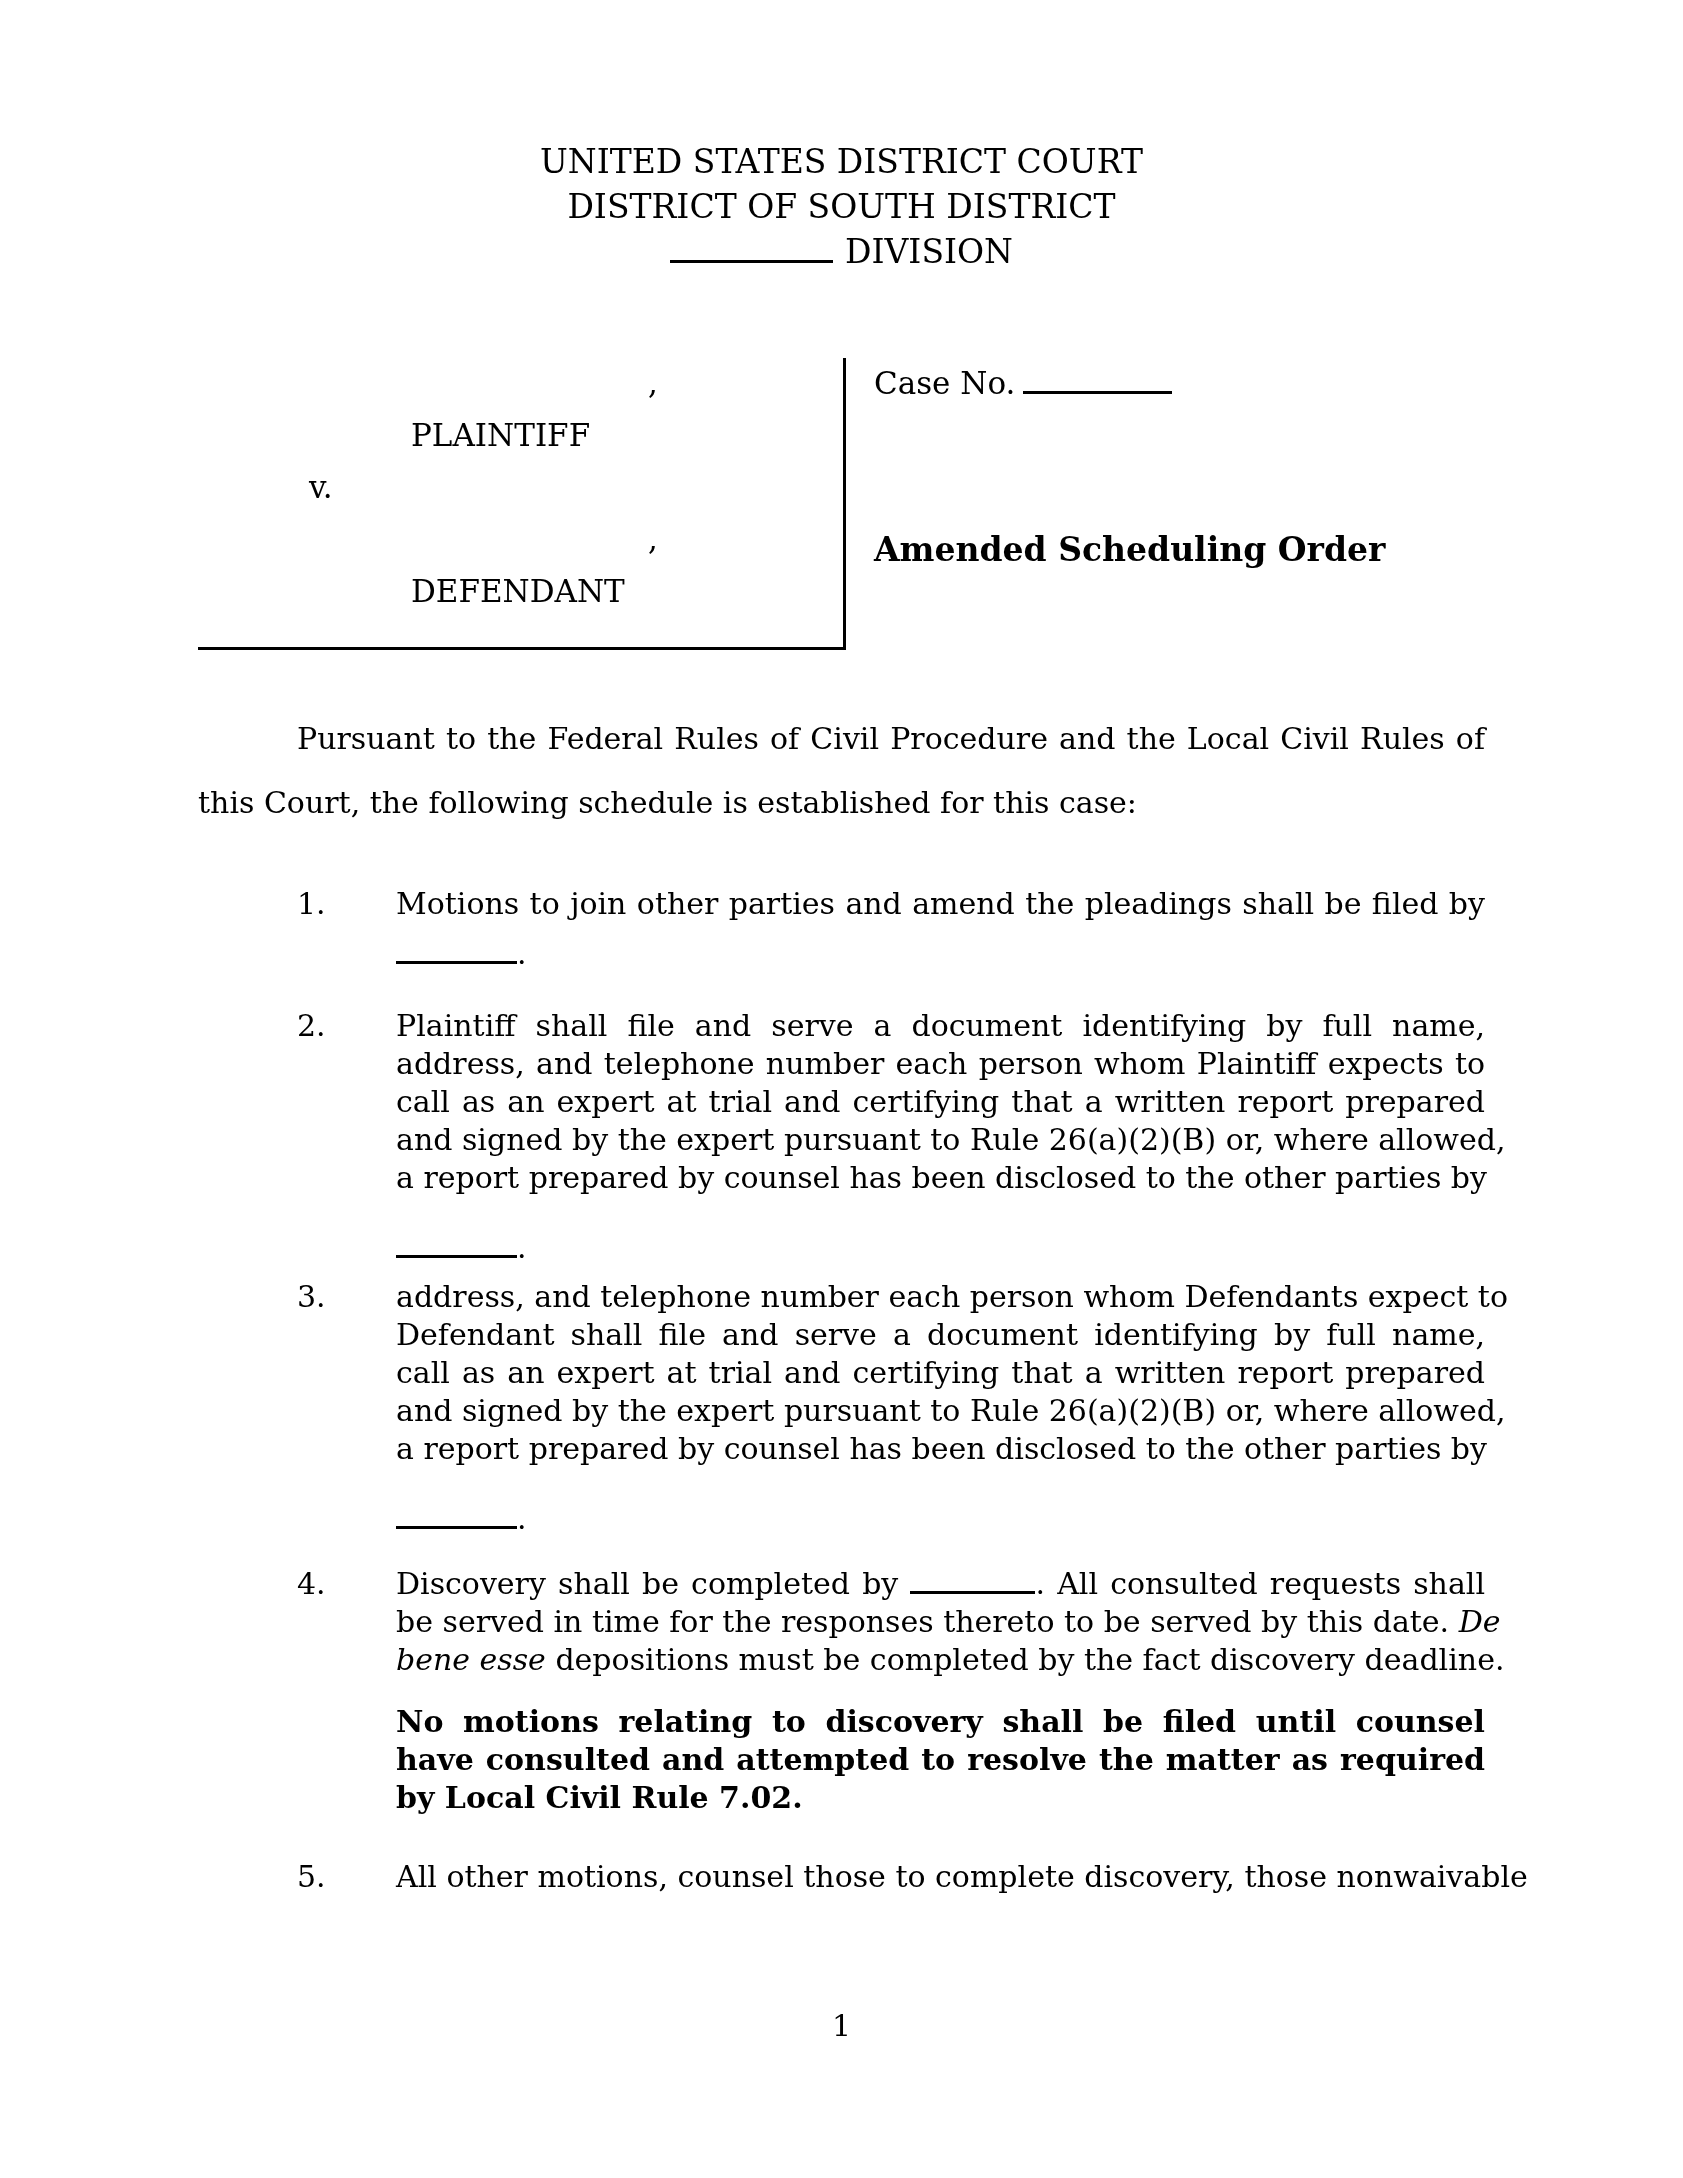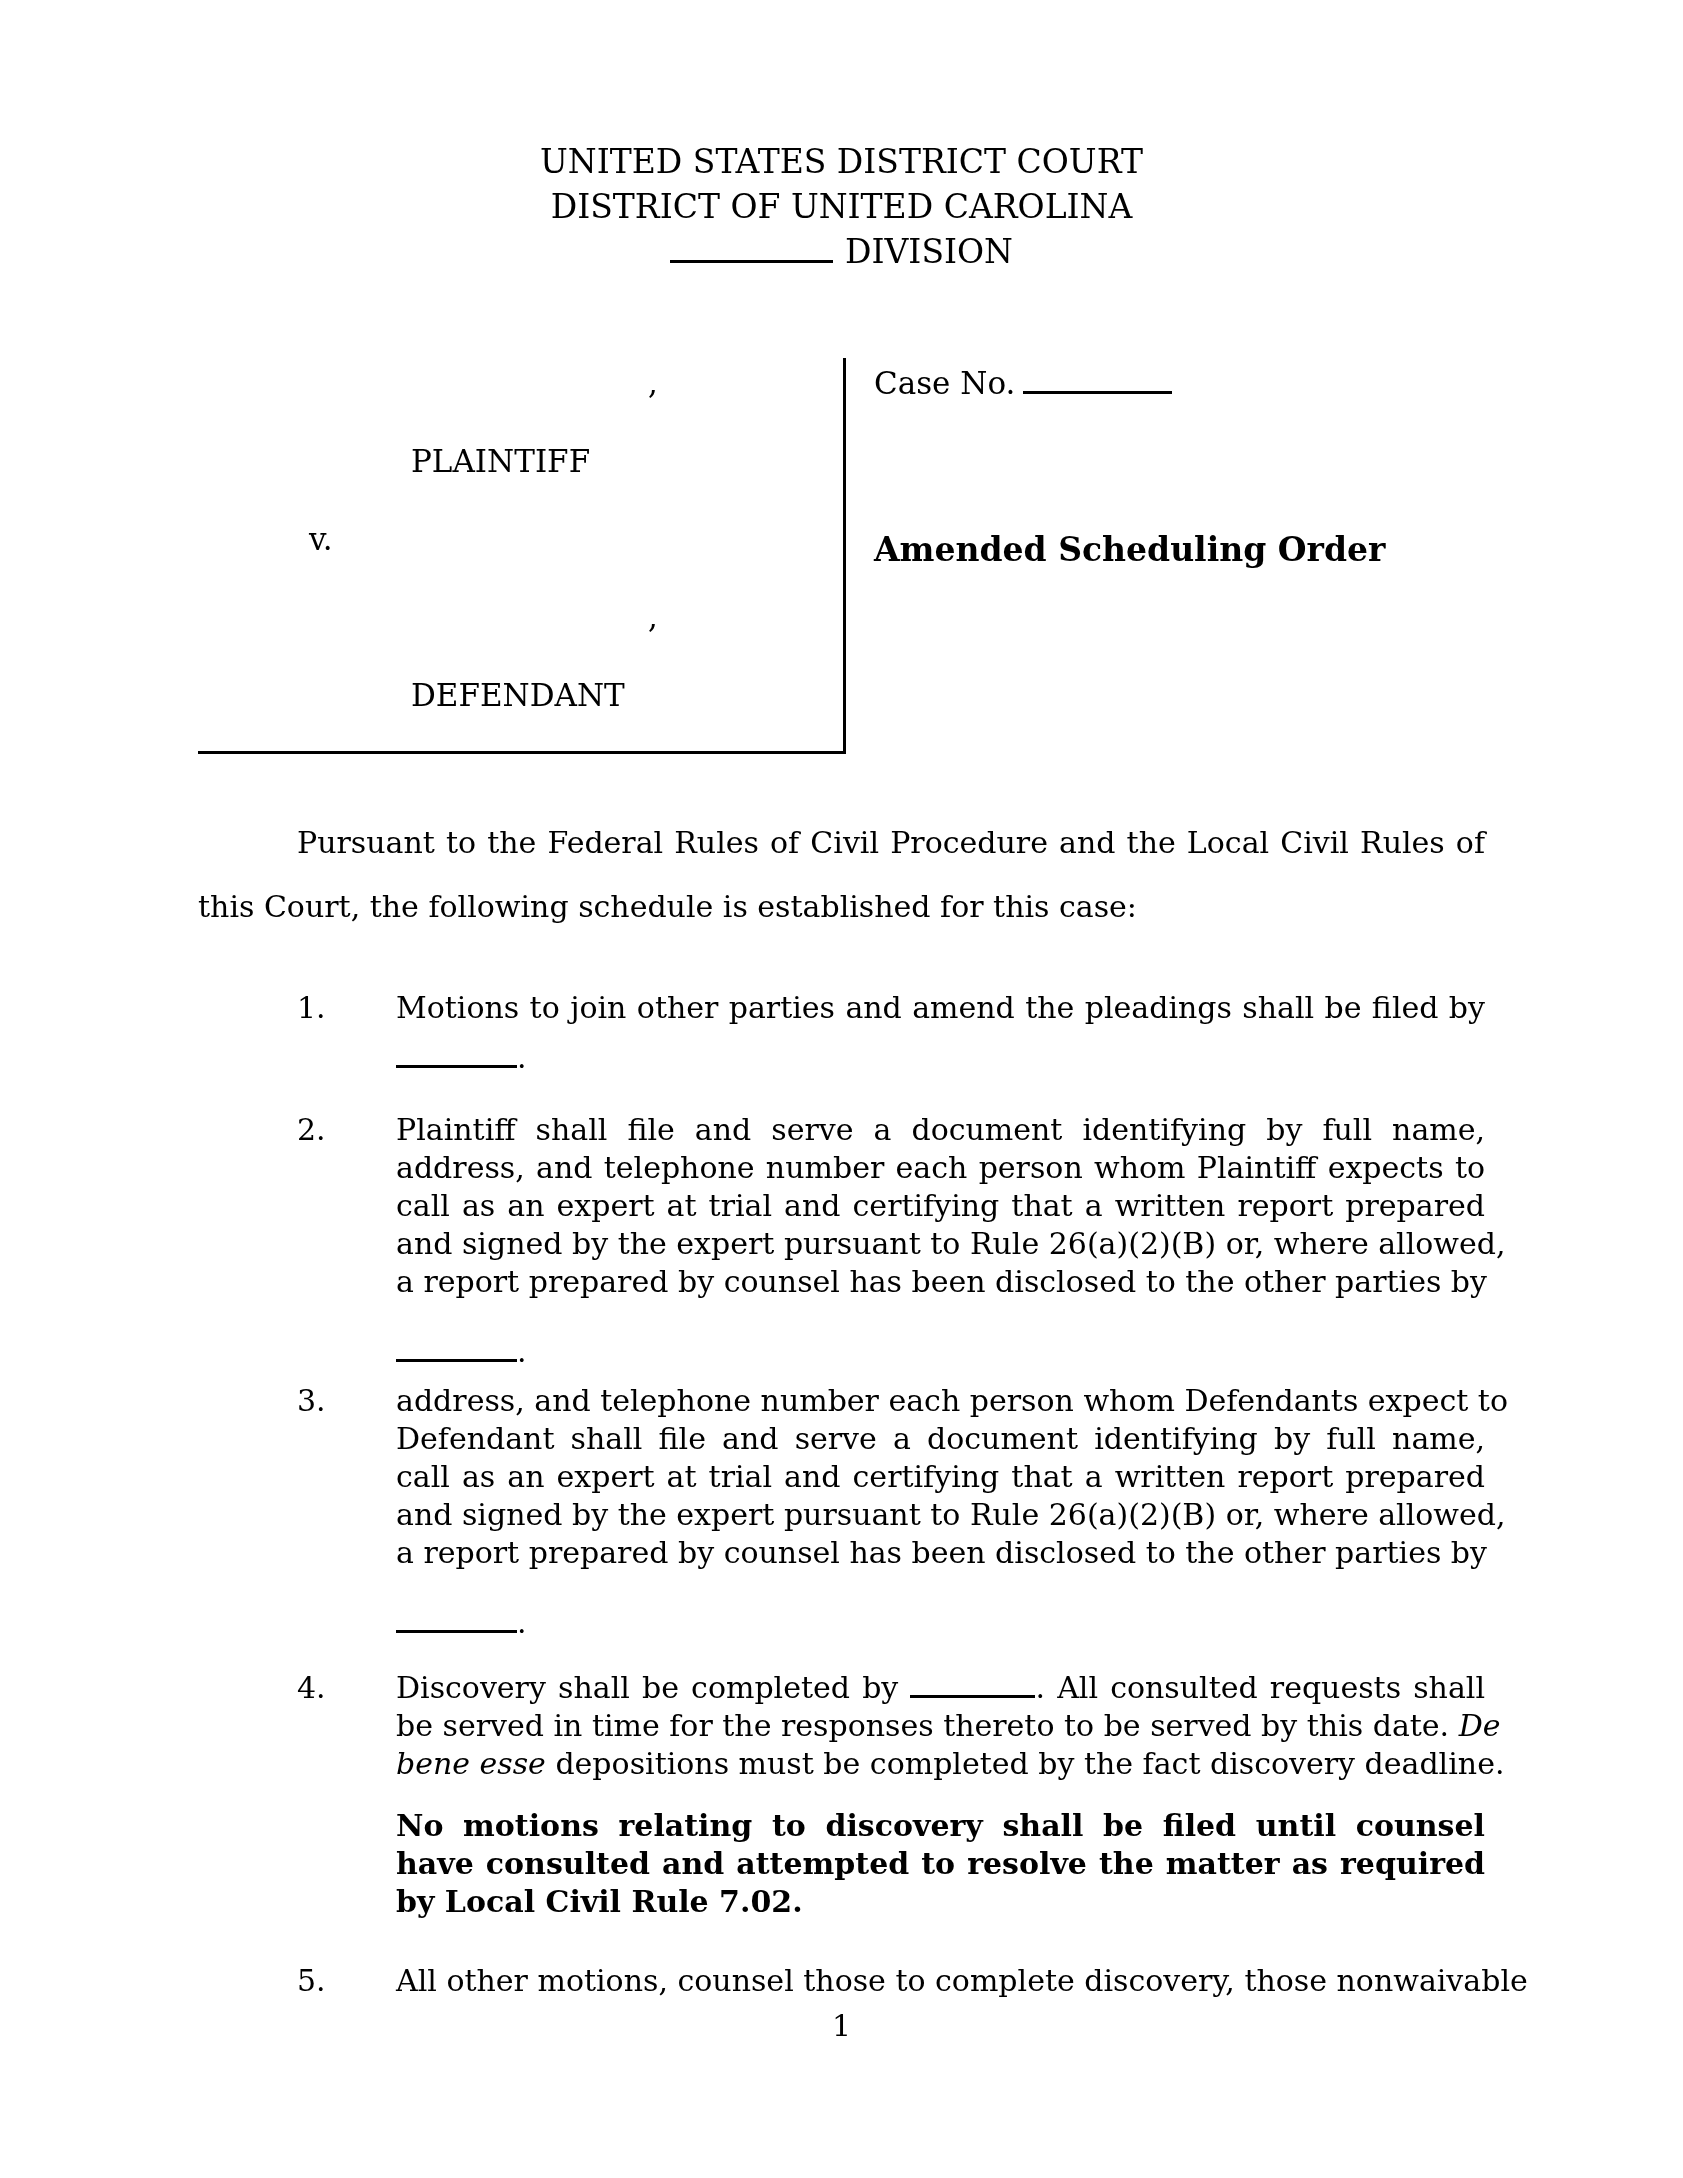--- a/index.html
+++ b/index.html
@@ -30,21 +30,21 @@
   .caption { display: flex; margin: 84px 198px 0 198px; }
   .caption-left {
     width: 648px;
     box-sizing: border-box;
     border-right: 3px solid #000;
     border-bottom: 3px solid #000;
     padding: 5px 0 36px 0;
     font-size: 31px;
     line-height: 40px;
   }
-  .cap-row { margin-top: 38px; }
+  .cap-row { margin-top: 12px; }
   .cap-row:first-child { margin-top: 0; }
   .row-comma  { padding-left: 450px; }
   .row-party  { padding-left: 213px; }
   .row-versus { padding-left: 111px; }
   .caption-right { flex: 1; padding-left: 28px; font-size: 31px; line-height: 40px; }
   .case-no-row { margin-top: 5px; }
   .blank-case { width: 149px; margin-left: 8px; }
   .doc-title {
     margin-top: 127px;
     font-weight: bold;
@@ -83,21 +83,21 @@
     font-size: 30px;
   }
 </style>
 </head>
 <body>
 
 <div class="page">
 
   <header class="court-header">
     <div>UNITED STATES DISTRICT COURT</div>
-    <div>DISTRICT OF UNITED CAROLINA</div>
+    <div>DISTRICT OF SOUTH DISTRICT</div>
     <div>
       <span class="blank blank-division"></span><span>DIVISION</span>
     </div>
   </header>
 
   <section class="caption">
     <div class="caption-left">
       <div class="cap-row row-comma">,</div>
       <div class="cap-row row-party">PLAINTIFF</div>
       <div class="cap-row row-versus">v.</div>

